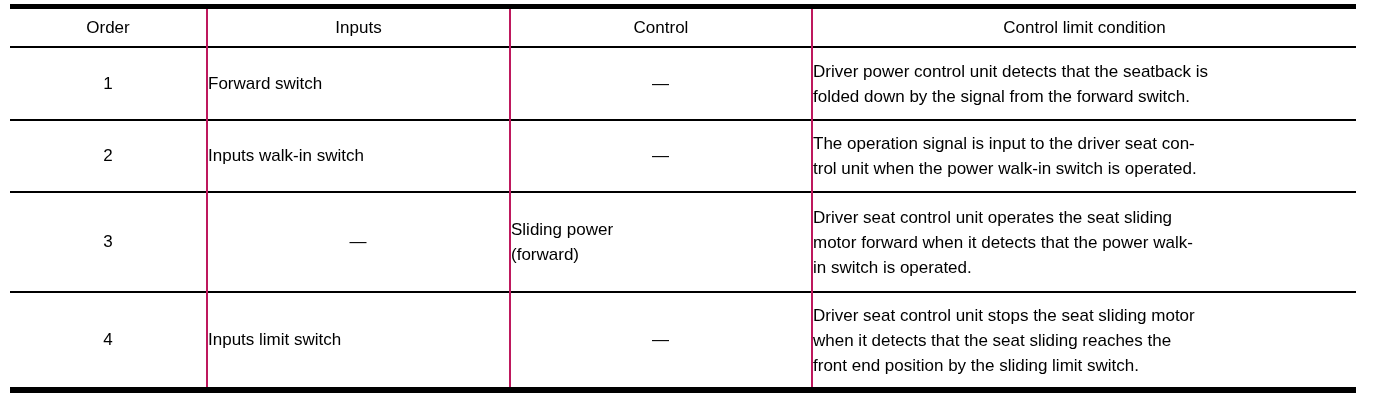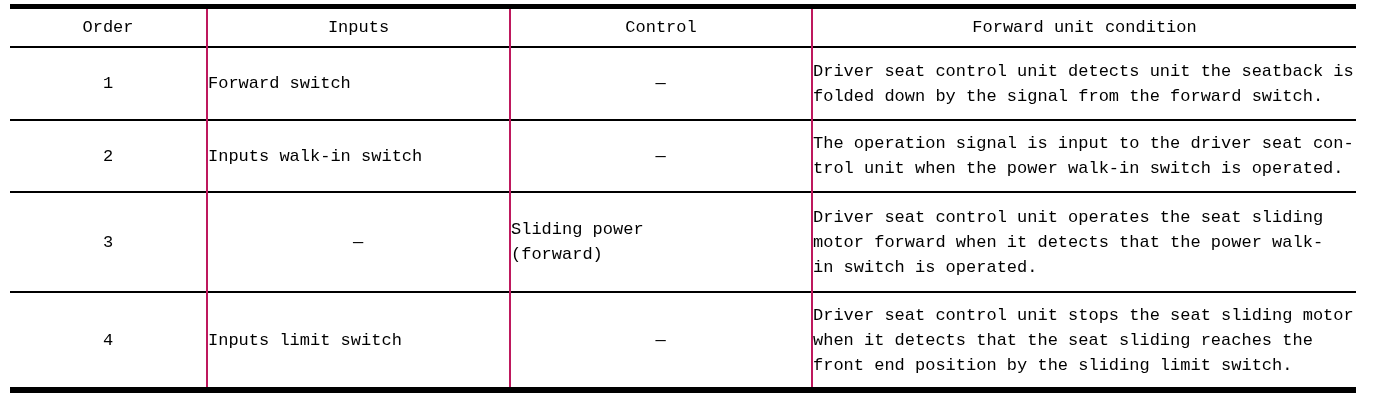--- a/index.html
+++ b/index.html
@@ -22,21 +22,20 @@
     border-top: 5px solid #000;
     border-bottom: 6px solid #000;
   }
   .doc-table th,
   .doc-table td {
     font-size: 17px;
     font-weight: normal;
     vertical-align: middle;
     padding: 0;
     overflow: hidden;
-    font-family: Liberation Mono, monospace;
   }
   
   .doc-table th + th,
   .doc-table td + td {
     border-left: 2px solid #be185d;
   }
   
   .doc-table thead tr {
     border-bottom: 2px solid #000;
   }
@@ -77,29 +76,29 @@
     <col style="width:197px">
     <col style="width:303px">
     <col style="width:302px">
     <col style="width:544px">
   </colgroup>
   <thead>
     <tr>
       <th>Order</th>
       <th>Inputs</th>
       <th>Control</th>
-      <th>Forward unit condition</th>
+      <th>Control limit condition</th>
     </tr>
   </thead>
   <tbody>
     <tr class="r1">
       <td class="center">1</td>
       <td class="left">Forward switch</td>
       <td class="center dash">—</td>
-      <td class="left multiline">Driver seat control unit detects unit the seatback is
+      <td class="left multiline">Driver power control unit detects that the seatback is
 folded down by the signal from the forward switch.</td>
     </tr>
     <tr class="r2">
       <td class="center">2</td>
       <td class="left">Inputs walk-in switch</td>
       <td class="center dash">—</td>
       <td class="left multiline">The operation signal is input to the driver seat con-
 trol unit when the power walk-in switch is operated.</td>
     </tr>
     <tr class="r3">

